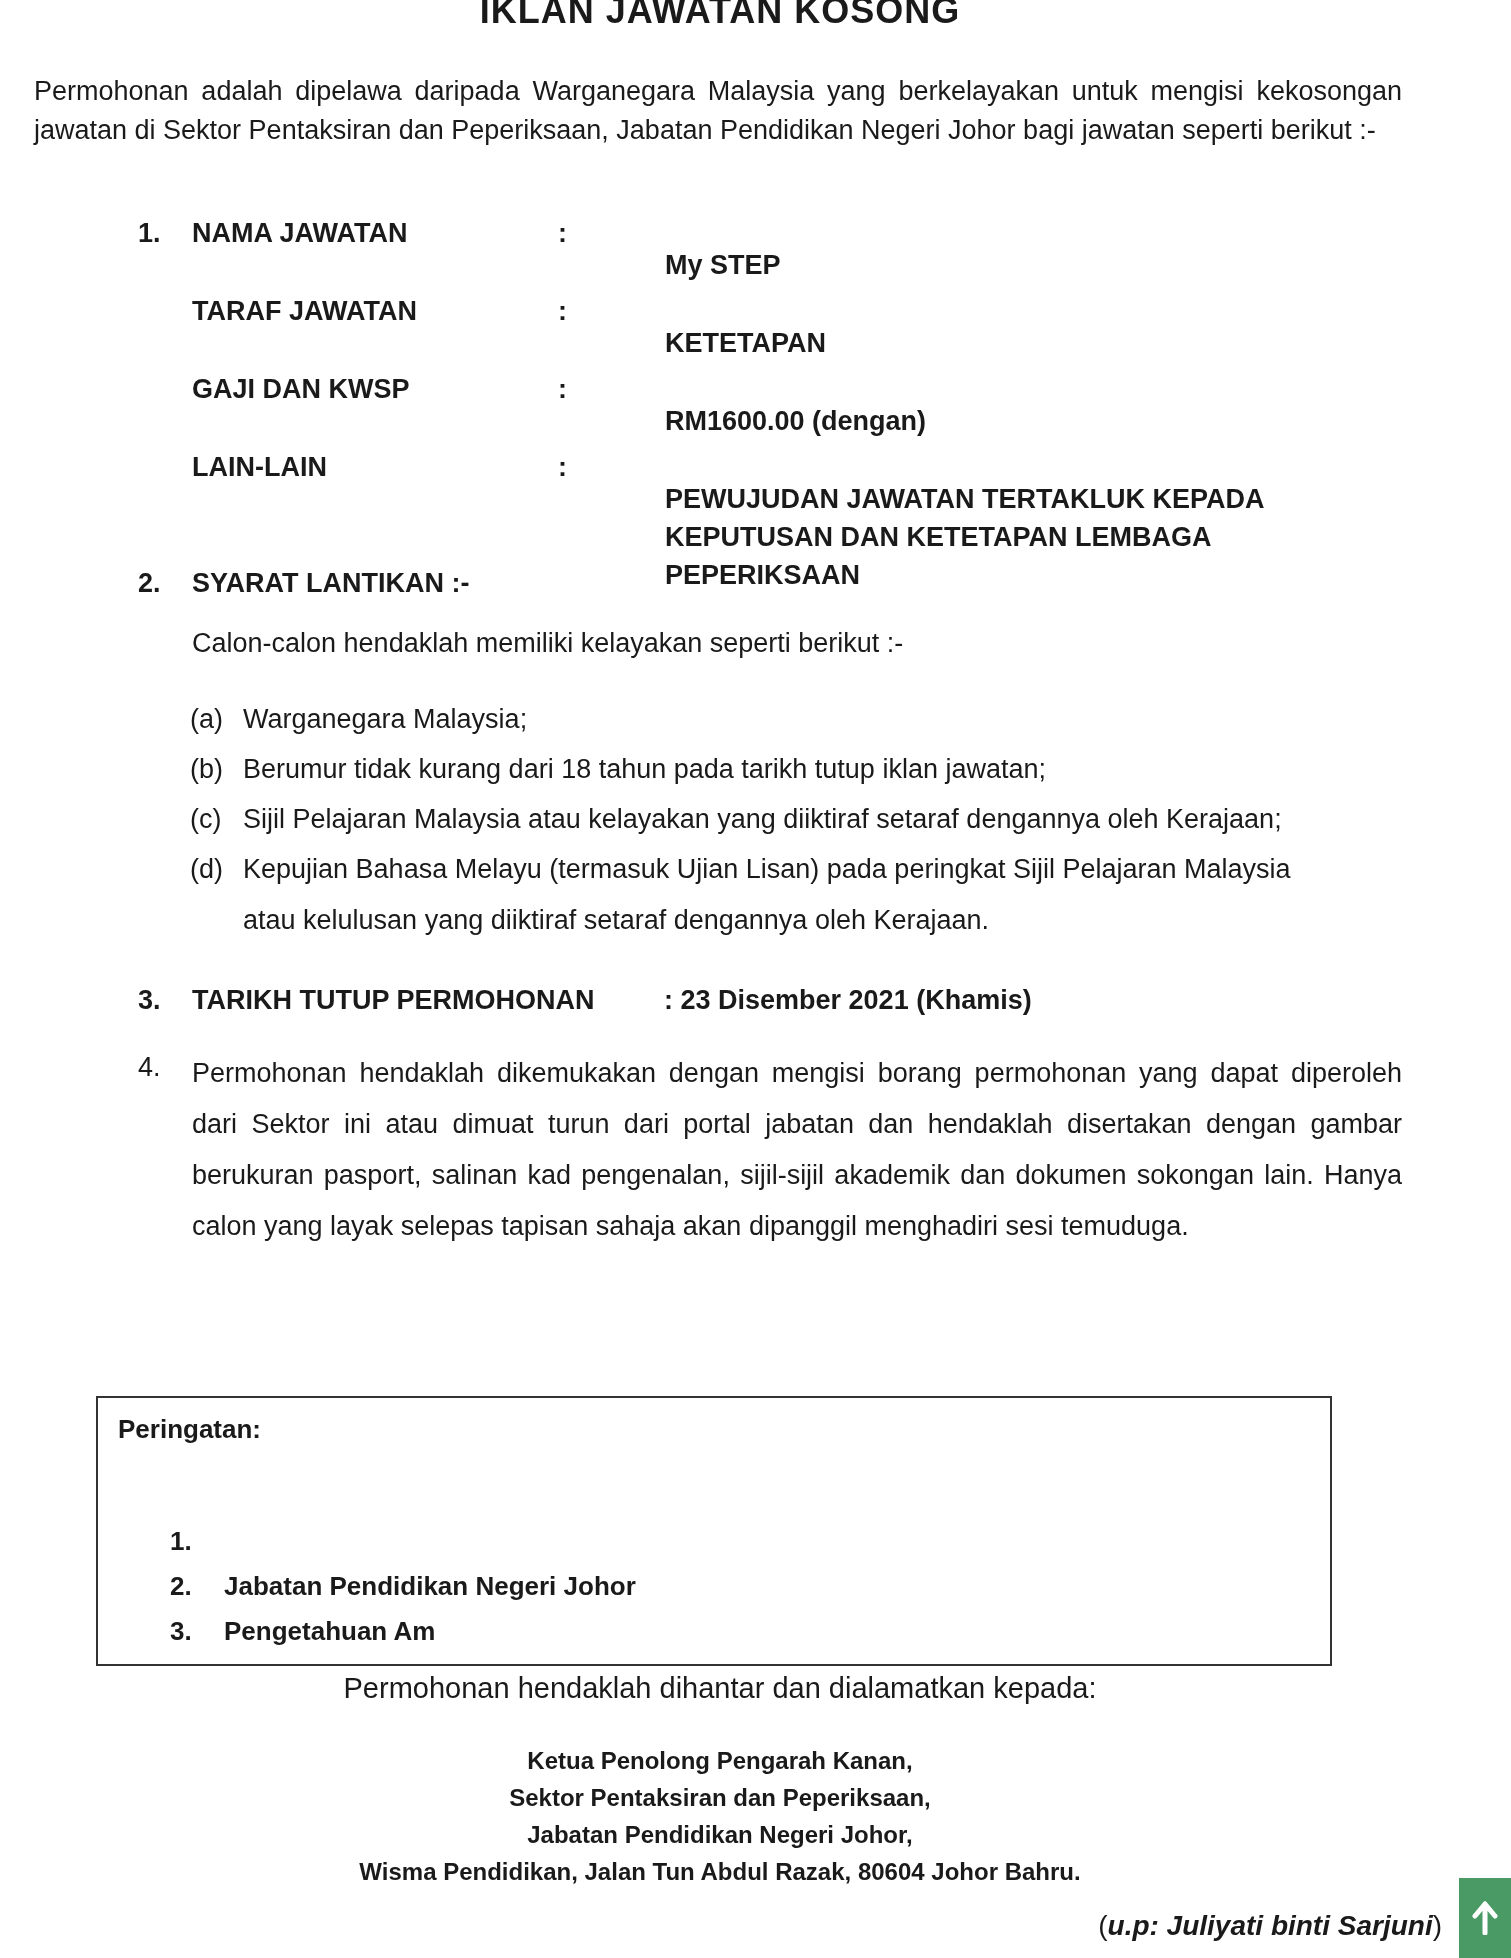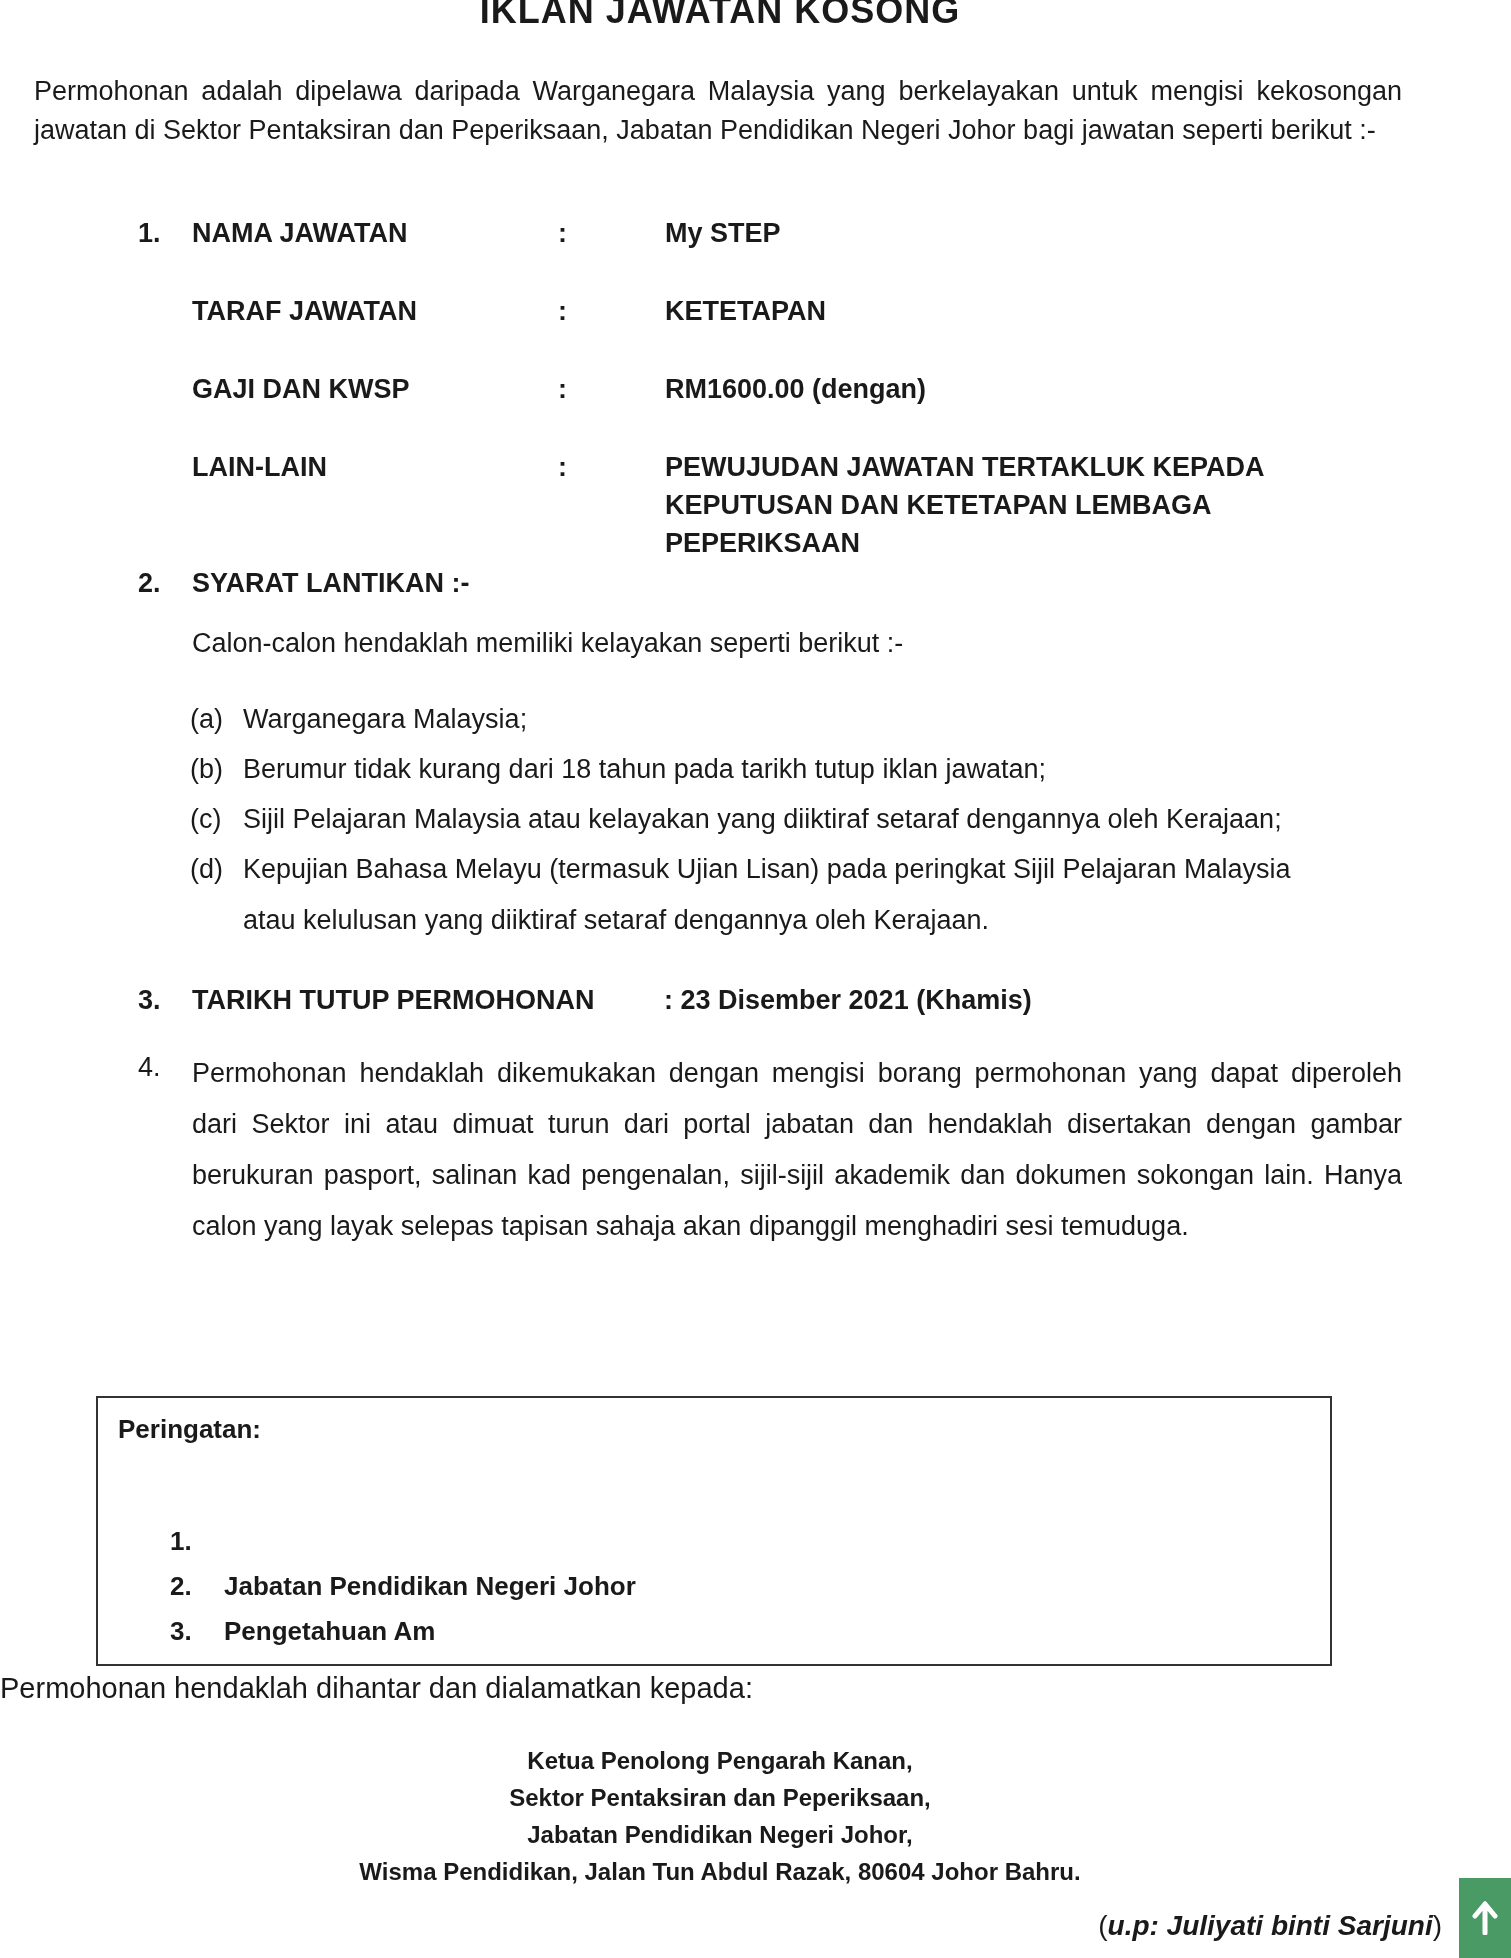--- a/index.html
+++ b/index.html
@@ -4,21 +4,21 @@
 <style>
   html, body { margin:0; padding:0; background:#ffffff; }
   body { width:1511px; height:1958px; position:relative; overflow:hidden; font-family:"Liberation Sans", sans-serif; color:#1a1a1a; }
   .abs { position:absolute; }
   .title { left:0; width:1440px; top:-10px; text-align:center; font-size:36px; font-weight:bold; letter-spacing:1px; }
   .intro { left:34px; width:1368px; top:72px; font-size:27px; line-height:39px; text-align:justify; }
   .row { font-size:27px; font-weight:bold; }
   .num { left:138px; }
   .lbl { left:192px; }
   .colon { left:558px; }
-  .val { left:665px; }
+  .val { left:665px;margin-top:32px; }
   .plain { font-weight:normal; }
   .para4 { left:192px; width:1210px; top:1048px; font-size:27px; line-height:51px; text-align:justify; }
   .box { left:96px; top:1352px; width:1236px; height:270px; border:2.5px solid #333; box-sizing:border-box;margin-top:44px; }
   .box .t { font-size:26px; font-weight:bold; }
   .addr { left:0; width:1440px; text-align:center; font-size:24px; font-weight:bold; line-height:37px; }
   .scroll-top { right:0; top:1878px; width:52px; height:80px; background:#4a9a66; display:flex; align-items:center; justify-content:center; cursor:pointer; }
 </style>
 </head>
 <body>
 
@@ -84,21 +84,21 @@
   <div class="abs t" style="left:72px; top:128px">1.</div>
 
   <div class="abs t" style="left:72px; top:173px">2.</div>
   <div class="abs t" style="left:126px; top:173px">Jabatan Pendidikan Negeri Johor</div>
 
   <div class="abs t" style="left:72px; top:218px">3.</div>
   <div class="abs t" style="left:126px; top:218px">Pengetahuan Am</div>
 </div>
 
 <div>
-  <div class="abs" style="left:0; width:1440px; top:1672px; font-size:29px;">Permohonan hendaklah dihantar dan dialamatkan kepada:</div>
+  <div class="abs" style="left:0; width:1440px; top:1672px; text-align:center; font-size:29px;">Permohonan hendaklah dihantar dan dialamatkan kepada:</div>
 
   <div class="abs addr" style="top:1742px">Ketua Penolong Pengarah Kanan,</div>
   <div class="abs addr" style="top:1779px">Sektor Pentaksiran dan Peperiksaan,</div>
   <div class="abs addr" style="top:1816px">Jabatan Pendidikan Negeri Johor,</div>
   <div class="abs addr" style="top:1853px">Wisma Pendidikan, Jalan Tun Abdul Razak, 80604 Johor Bahru.</div>
 
   <div class="abs" style="left:2px; width:1440px; top:1910px; text-align:right; font-size:28px;">
     <span>(</span><span style="font-style:italic; font-weight:bold;">u.p: Juliyati binti Sarjuni</span><span>)</span>
   </div>
 </div>

